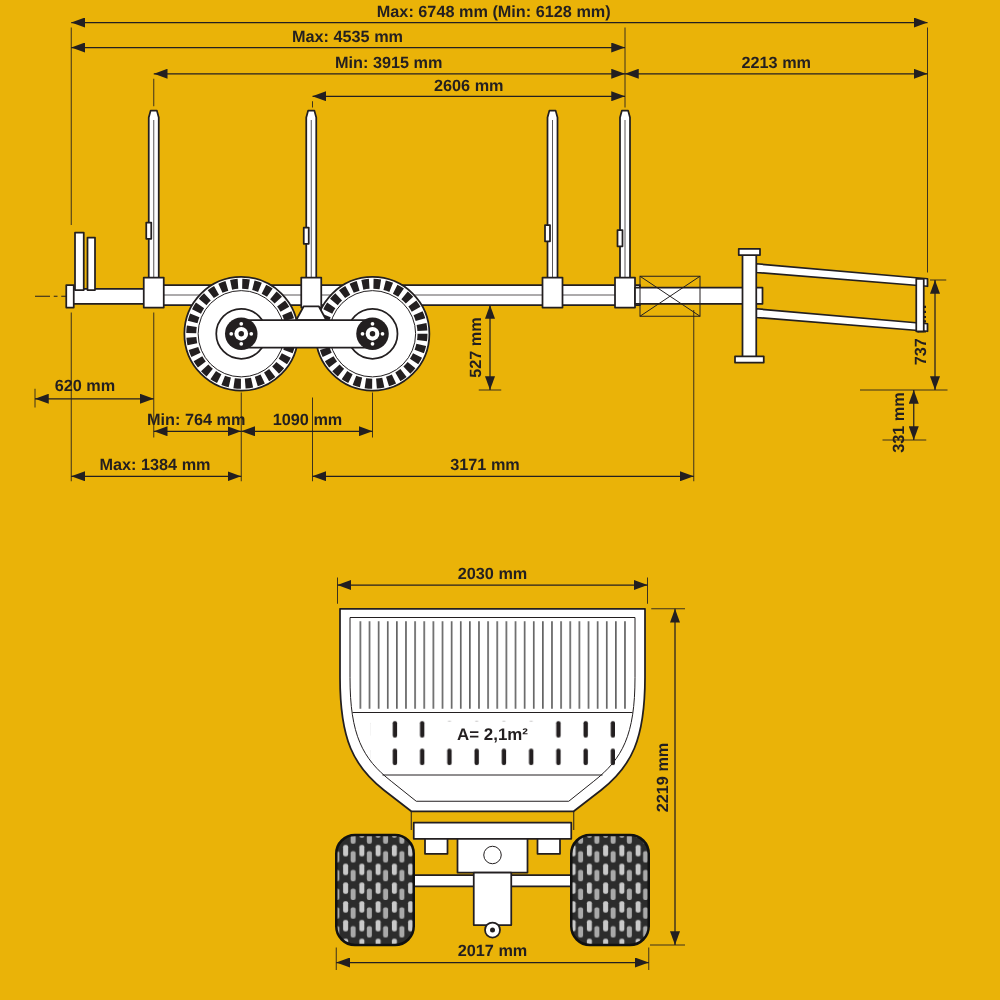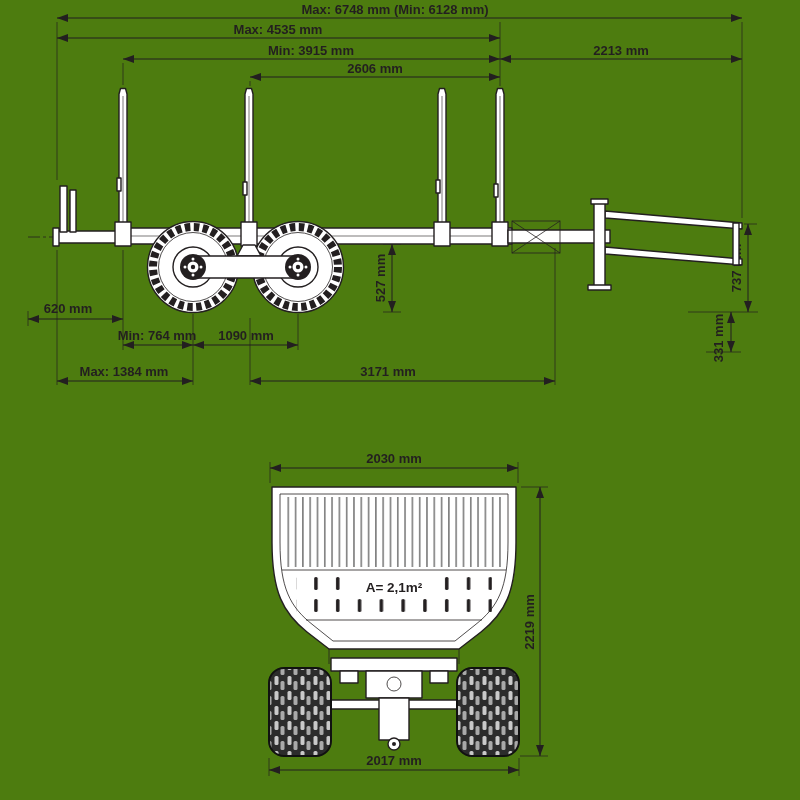--- a/index.html
+++ b/index.html
@@ -1,17 +1,17 @@
 <!DOCTYPE html>
 <html><head>
 <meta charset="utf-8">
 <title>Diagram</title>
 <style>
   html,body{margin:0;padding:0;background:#fff;}
-  .canvas{position:relative;width:800px;height:800px;background:#4d7c0f;overflow:hidden;}
+  .canvas{position:relative;width:800px;height:800px;background:#eab308;overflow:hidden;}
   svg{display:block;}
   .draw{fill:#ffffff;stroke:#231f20;stroke-width:1.4;stroke-linejoin:round;}
   .thin{fill:none;stroke:#231f20;stroke-width:.8;}
   .vthin{fill:none;stroke:#231f20;stroke-width:.6;}
   .dim{stroke:#231f20;stroke-width:1;fill:none;}
   .ext{stroke:#231f20;stroke-width:.7;fill:none;}
   .dark{fill:#231f20;stroke:none;}
   .cl{stroke:#231f20;stroke-width:.8;fill:none;stroke-dasharray:12 3 3 3;}
   .tread{stroke:#231f20;stroke-width:8;fill:none;stroke-dasharray:5.5 3.5;}
   .dim-label{font-family:"Liberation Sans",sans-serif;font-size:13px;font-weight:600;fill:#231f20;text-anchor:middle;}

